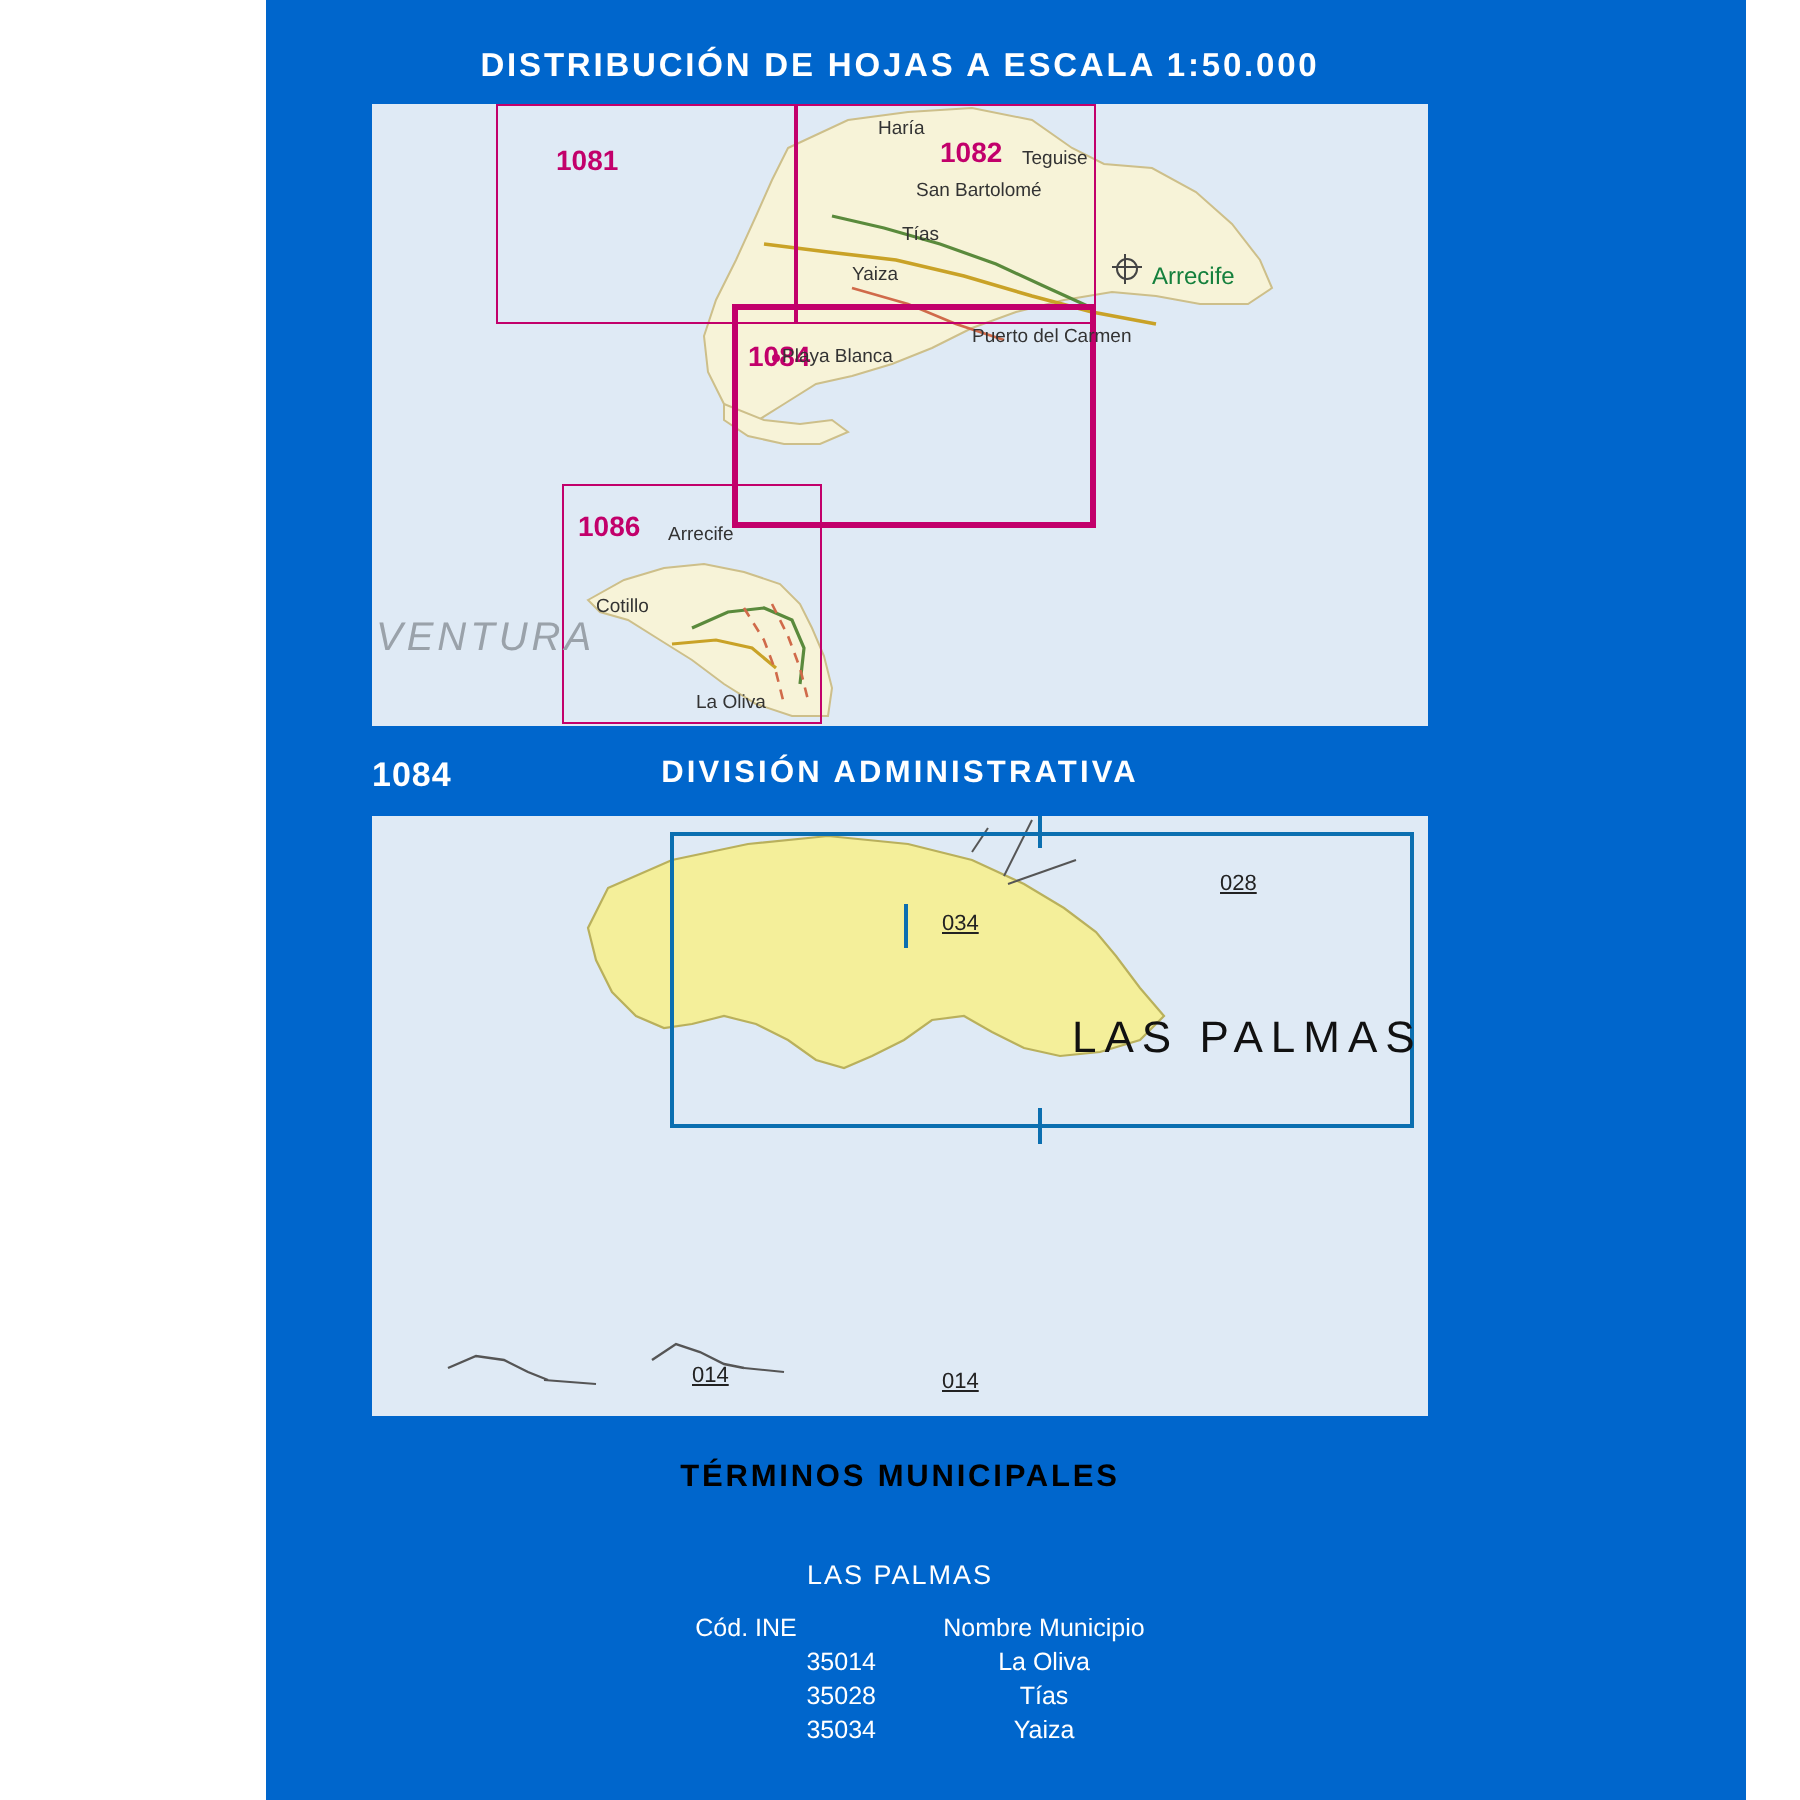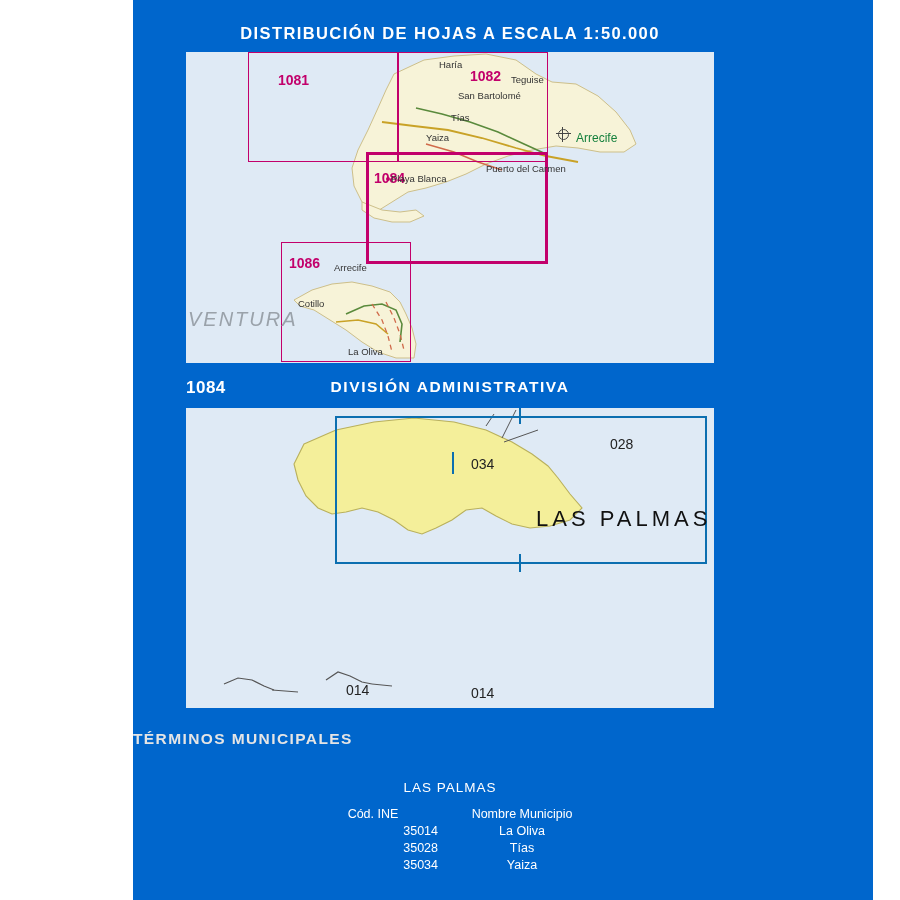--- a/index.html
+++ b/index.html
@@ -124,42 +124,44 @@
     font-weight: bold;
     letter-spacing: 1.6px;
   }
   .frame-blue {
     position: absolute;
     border: 2.6px solid #0b6fb0;
     box-sizing: border-box;
   }
   .adm-label {
     position: absolute;
-    font-size: 14px;
+    font-size: 11px;
     color: #222;
+    text-decoration: underline;
   }
   .las-palmas {
     position: absolute;
     font-size: 22px;
     letter-spacing: 4px;
     color: #111;
   }
   .tick {
     position: absolute;
     background: #0b6fb0;
     width: 2.2px;
     height: 18px;
   }
   
   .title-terms {
     position: absolute;
     left: 0;
     top: 730px;
     width: 634px;
-    color: #e5e5e5;
+    text-align: center;
+    color: #000000;
     font-size: 15.5px;
     font-weight: bold;
     letter-spacing: 1.4px;
   }
   .prov-name {
     position: absolute;
     left: 0;
     top: 780px;
     width: 634px;
     text-align: center;

